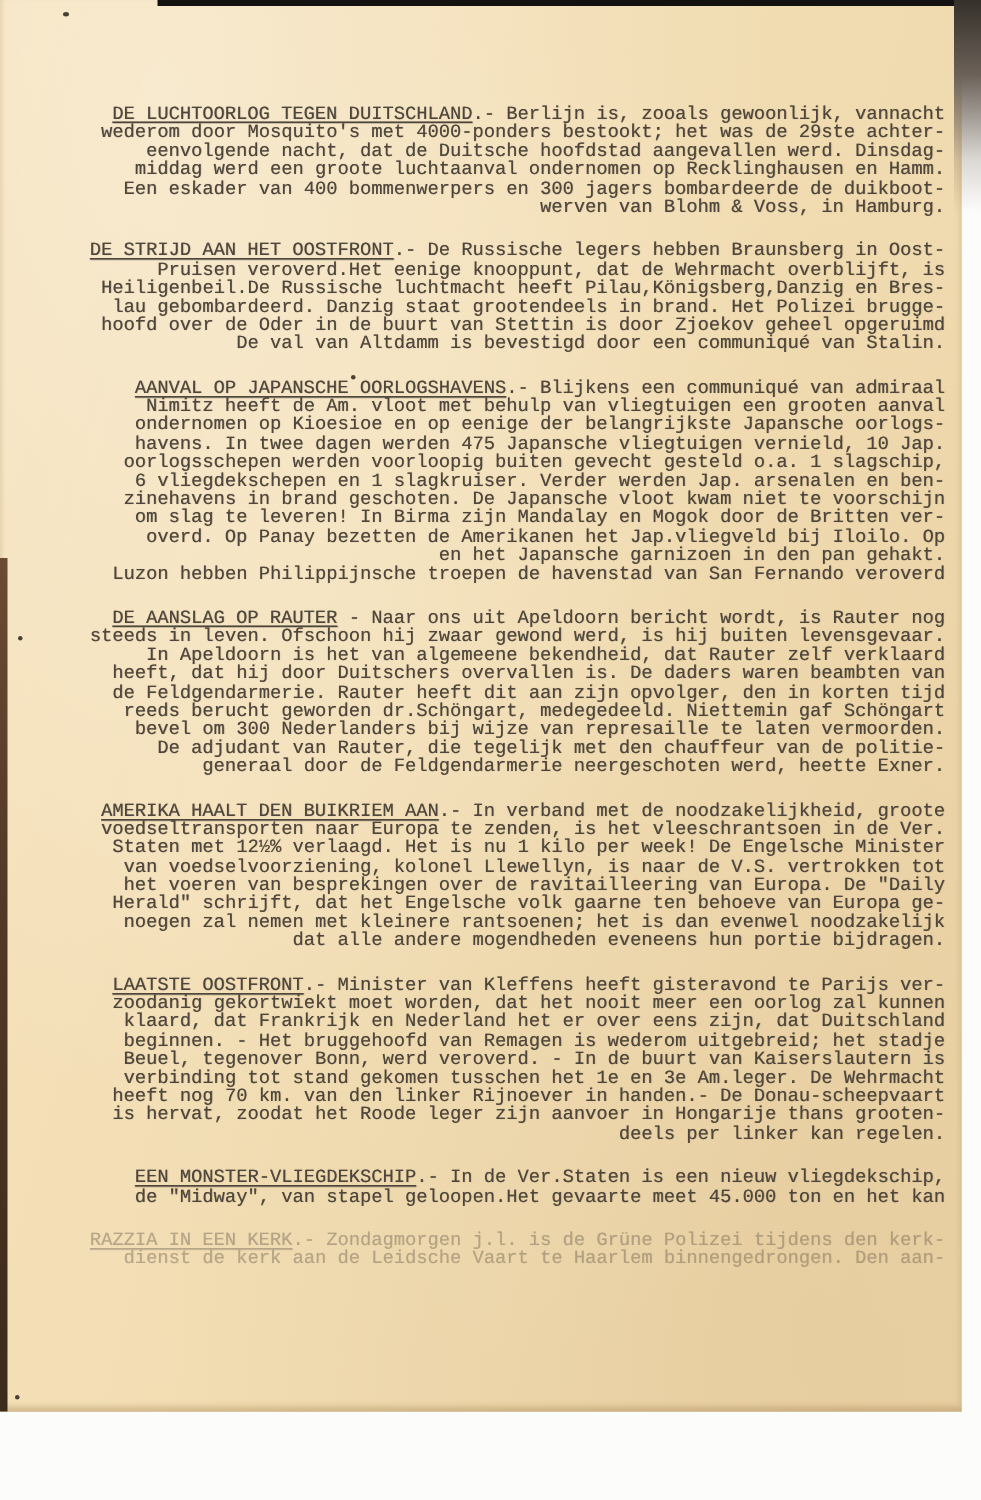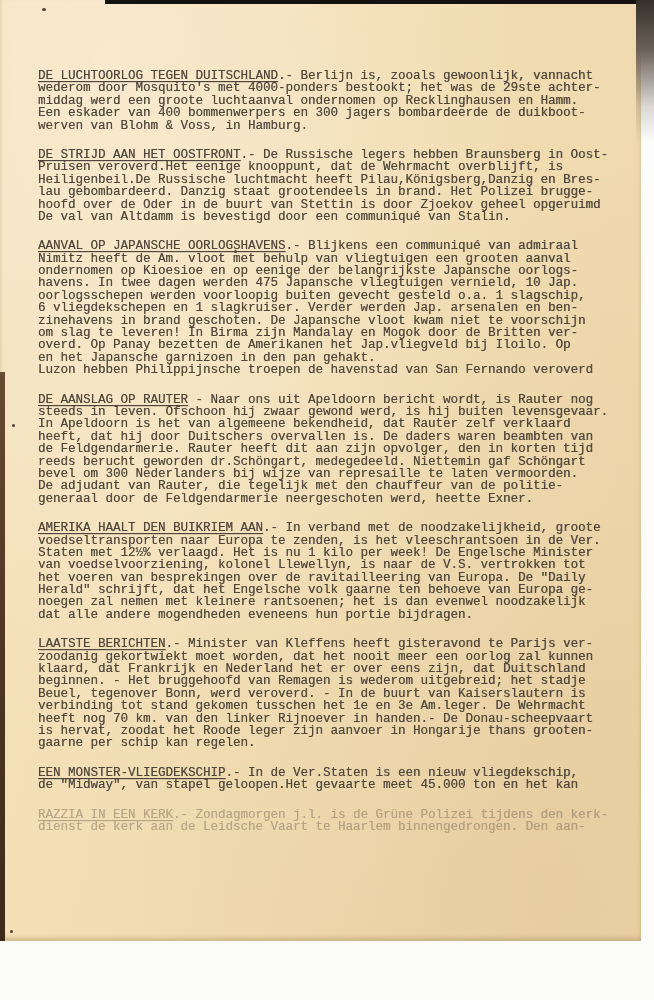--- a/index.html
+++ b/index.html
@@ -30,21 +30,21 @@
     background:linear-gradient(to bottom,#6a4b33 0%,#533826 40%,#3c2a1b 100%);
   }
   .speck{position:absolute;border-radius:50%;background:#4a4036;}
   .content{
     position:absolute;left:38px;top:70px;width:592px;
     font-size:12.5px;line-height:12.4px;
     color:#4e463c;
     text-shadow:0.3px 0.3px 0.5px rgba(62,52,36,0.55);
   }
   .article{margin:0 0 17px 0;}
-  .line{white-space:pre;height:12.4px;}
+  .line{white-space:pre;height:12.4px;text-align:right;}
   .headline{
     text-decoration:underline;
     text-underline-offset:2px;
     text-decoration-thickness:1px;
   }
   .faded{opacity:0.36;filter:blur(0.4px);}
 </style>
 </head>
 <body>
 
@@ -55,20 +55,21 @@
 
 <div class="speck" style="left:42px;top:8px;width:4px;height:3px;"></div>
 <div class="speck" style="left:234px;top:250px;width:3px;height:3px;"></div>
 <div class="speck" style="left:12px;top:424px;width:3px;height:3px;"></div>
 <div class="speck" style="left:10px;top:930px;width:3px;height:3px;"></div>
 
 <div class="content" id="articles">
     <div class="article">
       <div class="line"><span class="headline">DE LUCHTOORLOG TEGEN DUITSCHLAND</span><span>.- Berlijn is, zooals gewoonlijk, vannacht</span></div>
       <div class="line">wederom door Mosquito's met 4000-ponders bestookt; het was de 29ste achter-</div>
+      <div class="line">eenvolgende nacht, dat de Duitsche hoofdstad aangevallen werd. Dinsdag-</div>
       <div class="line">middag werd een groote luchtaanval ondernomen op Recklinghausen en Hamm.</div>
       <div class="line">Een eskader van 400 bommenwerpers en 300 jagers bombardeerde de duikboot-</div>
       <div class="line">werven van Blohm &amp; Voss, in Hamburg.</div>
     </div>
     <div class="article">
       <div class="line"><span class="headline">DE STRIJD AAN HET OOSTFRONT</span><span>.- De Russische legers hebben Braunsberg in Oost-</span></div>
       <div class="line">Pruisen veroverd.Het eenige knooppunt, dat de Wehrmacht overblijft, is</div>
       <div class="line">Heiligenbeil.De Russische luchtmacht heeft Pilau,Königsberg,Danzig en Bres-</div>
       <div class="line">lau gebombardeerd. Danzig staat grootendeels in brand. Het Polizei brugge-</div>
       <div class="line">hoofd over de Oder in de buurt van Stettin is door Zjoekov geheel opgeruimd</div>
@@ -102,29 +103,29 @@
       <div class="line"><span class="headline">AMERIKA HAALT DEN BUIKRIEM AAN</span><span>.- In verband met de noodzakelijkheid, groote</span></div>
       <div class="line">voedseltransporten naar Europa te zenden, is het vleeschrantsoen in de Ver.</div>
       <div class="line">Staten met 12½% verlaagd. Het is nu 1 kilo per week! De Engelsche Minister</div>
       <div class="line">van voedselvoorziening, kolonel Llewellyn, is naar de V.S. vertrokken tot</div>
       <div class="line">het voeren van besprekingen over de ravitailleering van Europa. De "Daily</div>
       <div class="line">Herald" schrijft, dat het Engelsche volk gaarne ten behoeve van Europa ge-</div>
       <div class="line">noegen zal nemen met kleinere rantsoenen; het is dan evenwel noodzakelijk</div>
       <div class="line">dat alle andere mogendheden eveneens hun portie bijdragen.</div>
     </div>
     <div class="article">
-      <div class="line"><span class="headline">LAATSTE BERICHTEN</span><span>.- Minister van Kleffens heeft gisteravond te Parijs ver-</span></div>
+      <div class="line"><span class="headline">LAATSTE OOSTFRONT</span><span>.- Minister van Kleffens heeft gisteravond te Parijs ver-</span></div>
       <div class="line">zoodanig gekortwiekt moet worden, dat het nooit meer een oorlog zal kunnen</div>
       <div class="line">klaard, dat Frankrijk en Nederland het er over eens zijn, dat Duitschland</div>
       <div class="line">beginnen. - Het bruggehoofd van Remagen is wederom uitgebreid; het stadje</div>
       <div class="line">Beuel, tegenover Bonn, werd veroverd. - In de buurt van Kaiserslautern is</div>
       <div class="line">verbinding tot stand gekomen tusschen het 1e en 3e Am.leger. De Wehrmacht</div>
       <div class="line">heeft nog 70 km. van den linker Rijnoever in handen.- De Donau-scheepvaart</div>
       <div class="line">is hervat, zoodat het Roode leger zijn aanvoer in Hongarije thans grooten-</div>
-      <div class="line">gaarne per schip kan regelen.</div>
+      <div class="line">deels per linker kan regelen.</div>
     </div>
     <div class="article">
       <div class="line"><span class="headline">EEN MONSTER-VLIEGDEKSCHIP</span><span>.- In de Ver.Staten is een nieuw vliegdekschip,</span></div>
       <div class="line">de "Midway", van stapel geloopen.Het gevaarte meet 45.000 ton en het kan</div>
     </div>
     <div class="article faded">
       <div class="line"><span class="headline">RAZZIA IN EEN KERK</span><span>.- Zondagmorgen j.l. is de Grüne Polizei tijdens den kerk-</span></div>
       <div class="line">dienst de kerk aan de Leidsche Vaart te Haarlem binnengedrongen. Den aan-</div>
     </div>
   </div>

